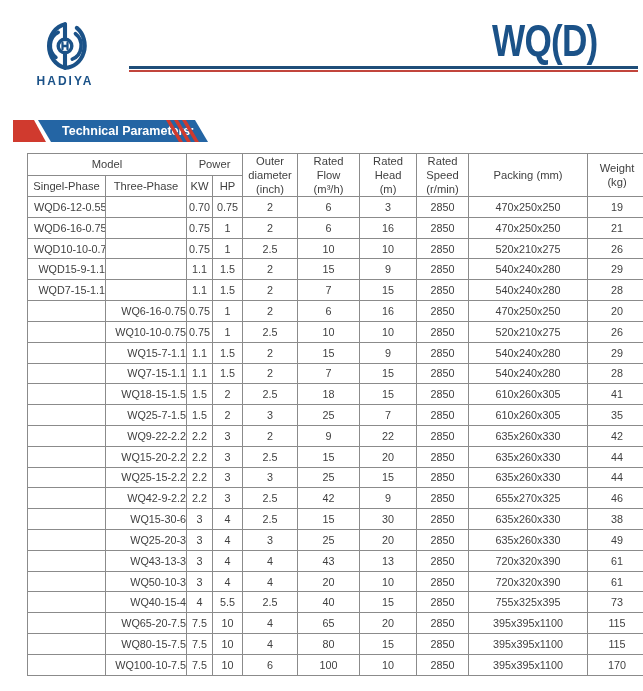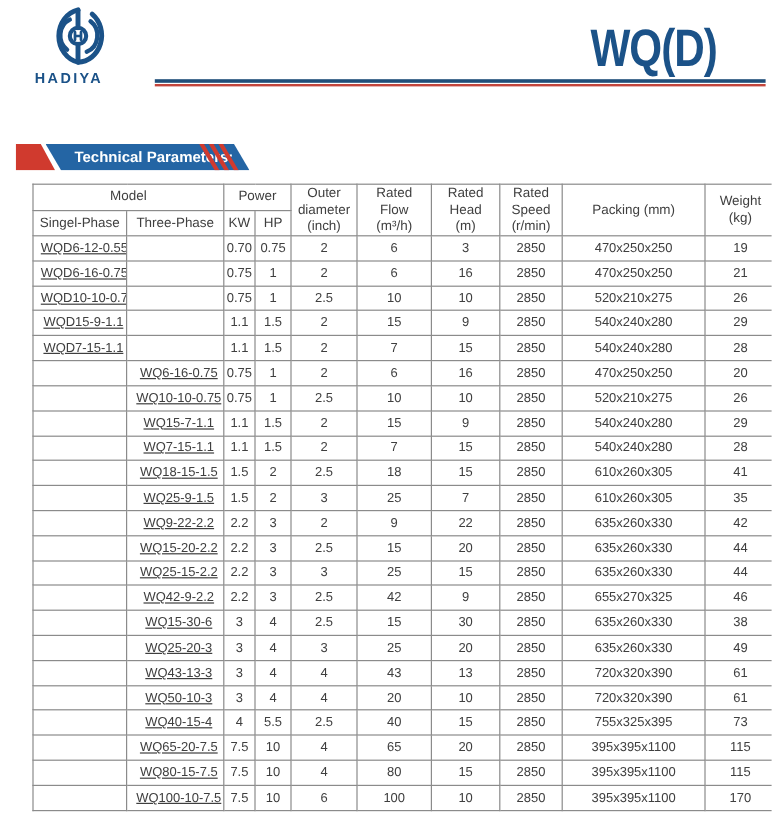--- a/index.html
+++ b/index.html
@@ -3,21 +3,21 @@
 <meta charset="utf-8">
 <style>
   html,body { margin:0; padding:0; }
   body {
     width:643px; height:691px; background:#ffffff; position:relative;
     font-family:"Liberation Sans","DejaVu Sans",sans-serif; color:#3f3f3f;
     overflow:hidden;
   }
 
   
-  .logo-wrap { position:absolute; left:29px; top:5px; width:72px; text-align:left; }
+  .logo-wrap { position:absolute; left:29px; top:21px; width:72px; text-align:center; }
   .logo-svg  { width:46px; height:50px; display:block; margin:0 auto; }
   .brand-name{ margin-top:3px; font-size:12px; font-weight:bold; letter-spacing:2px; color:#1b5288; }
 
   .series-title {
     position:absolute; left:492px; top:19px; font-size:44px; font-weight:bold;
     color:#1b5288; line-height:1; letter-spacing:-1px;
     transform:scaleX(0.8); transform-origin:left top; white-space:nowrap;
   }
 
   .header-rule { position:absolute; left:129px; top:66px; width:509px; }
@@ -48,21 +48,21 @@
   .params-table {
     position:absolute; left:27px; top:153px; width:619px; height:520px;
     border-collapse:collapse; table-layout:fixed;
   }
   .params-table th, .params-table td {
     border:1px solid #8b8b8b; padding:0; text-align:center; vertical-align:middle;
     font-weight:normal; font-size:10.8px; color:#3f3f3f; overflow:hidden;
   }
   .params-table thead th { font-size:11.2px; line-height:1.25; white-space:pre-line; }
   .params-table thead tr { height:20px; }
-  .params-table td.model { text-align:center; padding-left:6px; white-space:nowrap;text-decoration:underline; }
+  .params-table td.model { text-align:right; padding-left:6px; white-space:nowrap; }
 </style>
 </head>
 <body>
 
 <div class="logo-wrap">
   <svg class="logo-svg" viewBox="0 0 100 110" fill="none" stroke="#1b5288" stroke-linecap="round">
     <path d="M50 7 A44 49 0 0 0 50 103" stroke-width="9"></path>
     <path d="M50 103 A44 49 0 0 0 76 15" stroke-width="9"></path>
     <path d="M73 28 A30 32 0 0 1 66 84" stroke-width="8"></path>
     <path d="M30 80 A30 32 0 0 1 35 25" stroke-width="8"></path>
@@ -247,21 +247,21 @@
         <td>2</td>
         <td>2.5</td>
         <td>18</td>
         <td>15</td>
         <td>2850</td>
         <td>610x260x305</td>
         <td>41</td>
       </tr>
       <tr>
         <td class="model"></td>
-        <td class="model">WQ25-9-1.5</td>
+        <td class="model">WQ25-7-1.5</td>
         <td>1.5</td>
         <td>2</td>
         <td>3</td>
         <td>25</td>
         <td>7</td>
         <td>2850</td>
         <td>610x260x305</td>
         <td>35</td>
       </tr>
       <tr>

